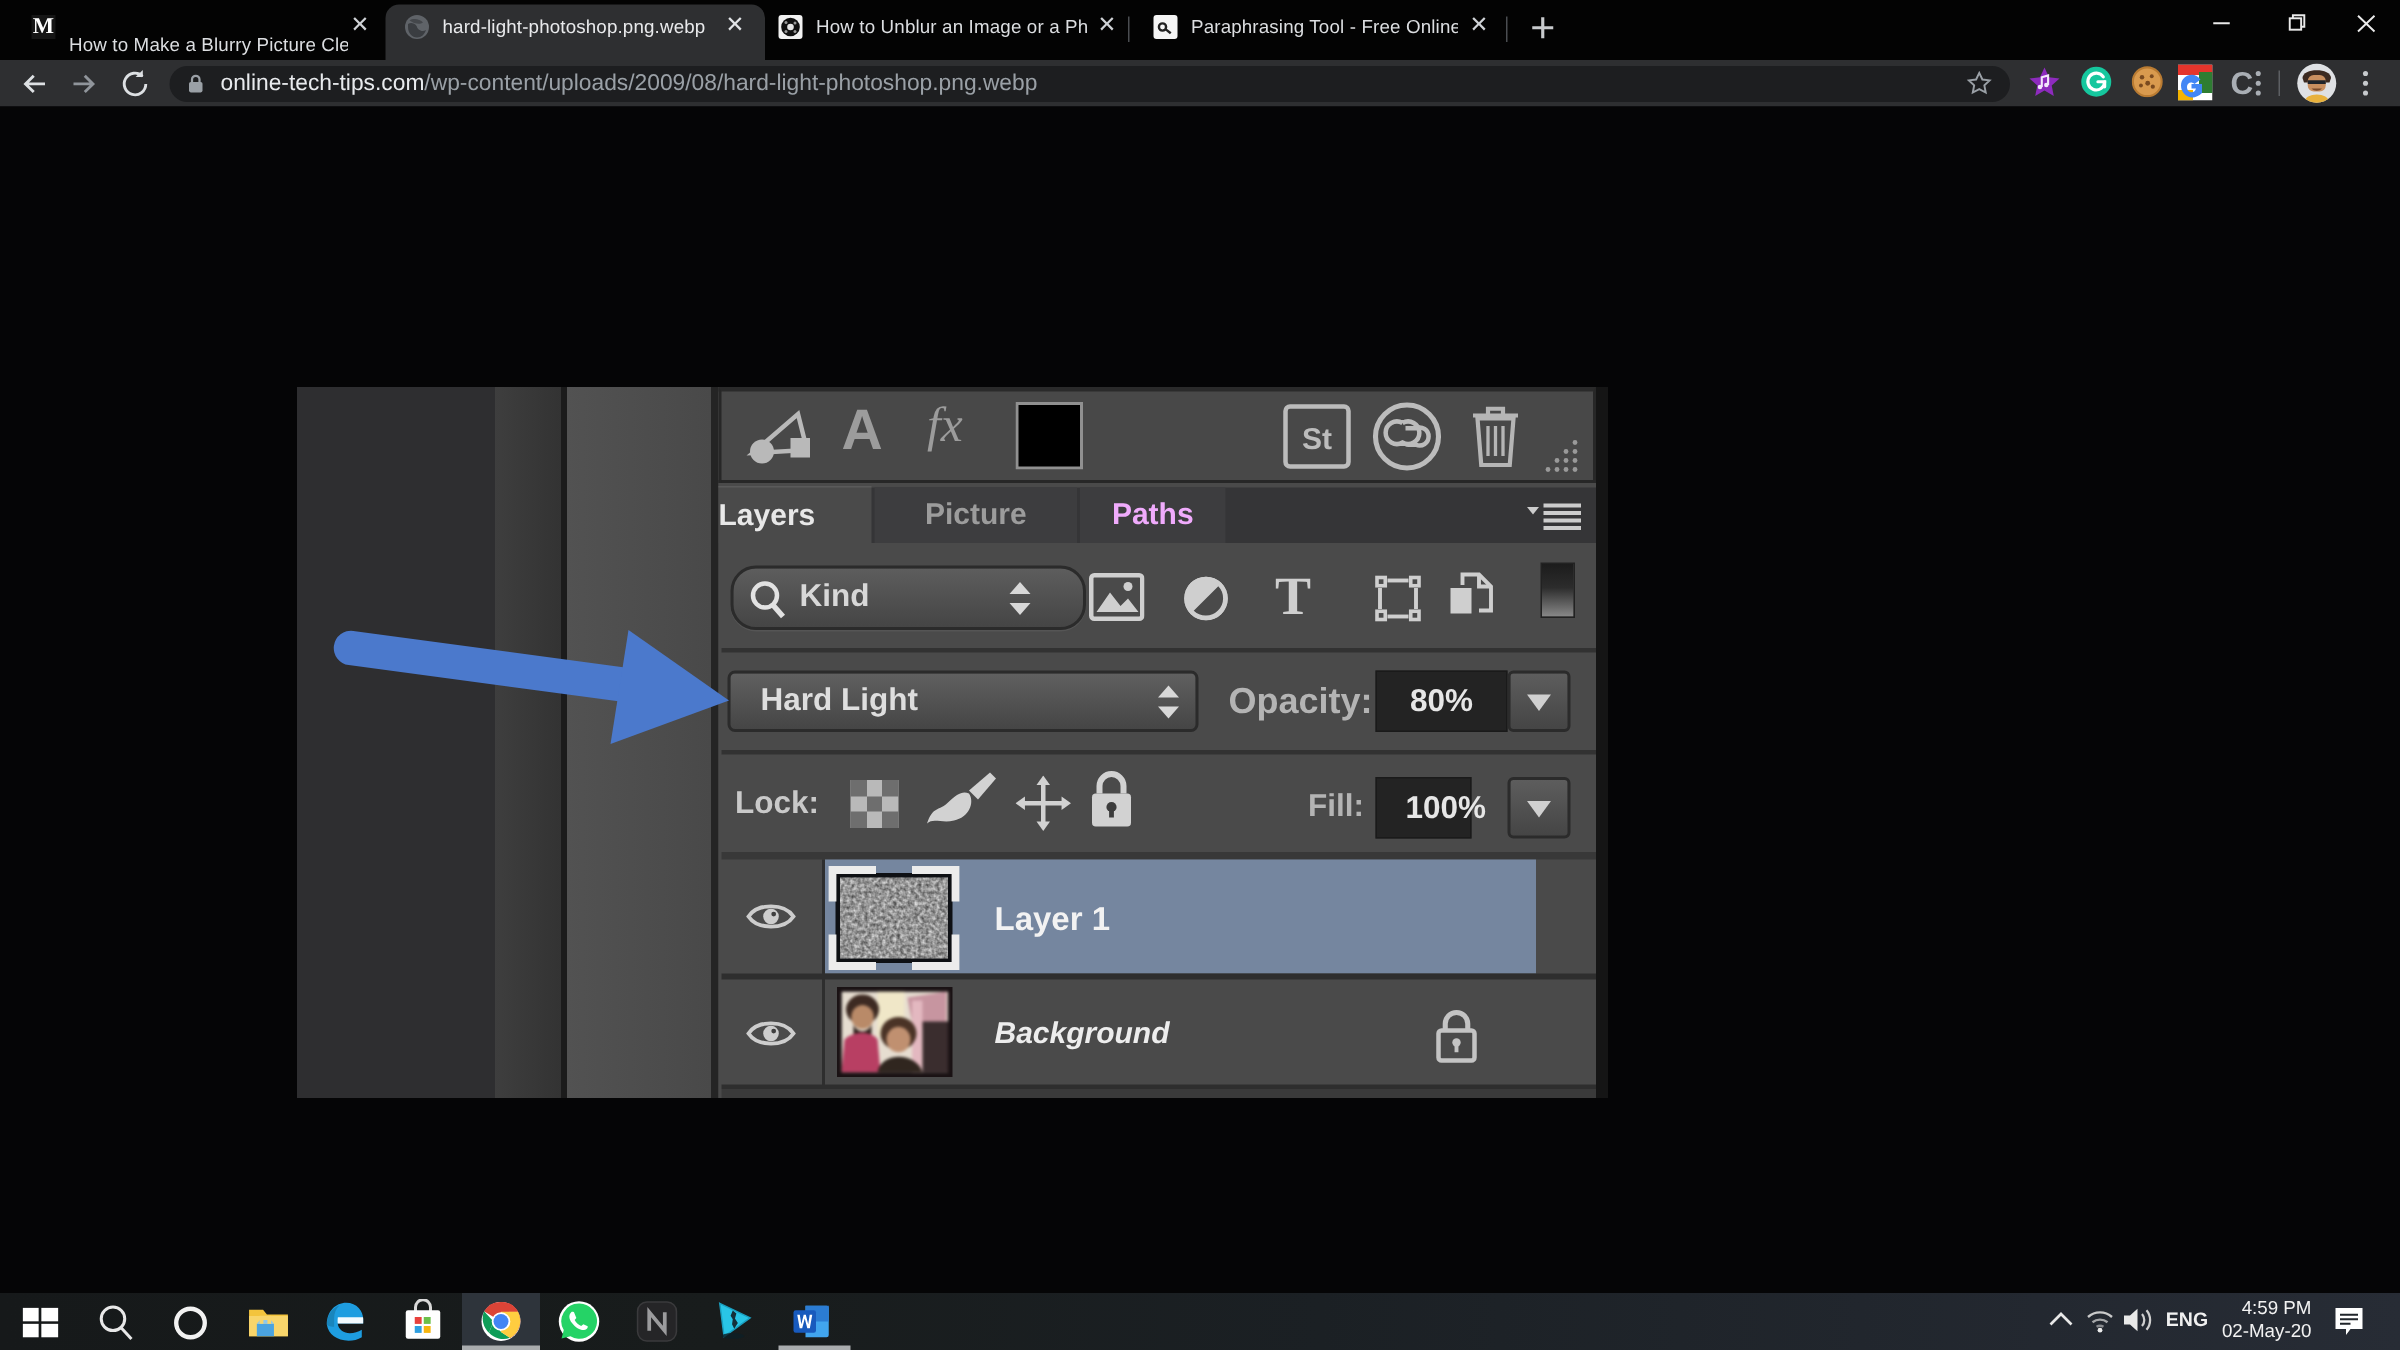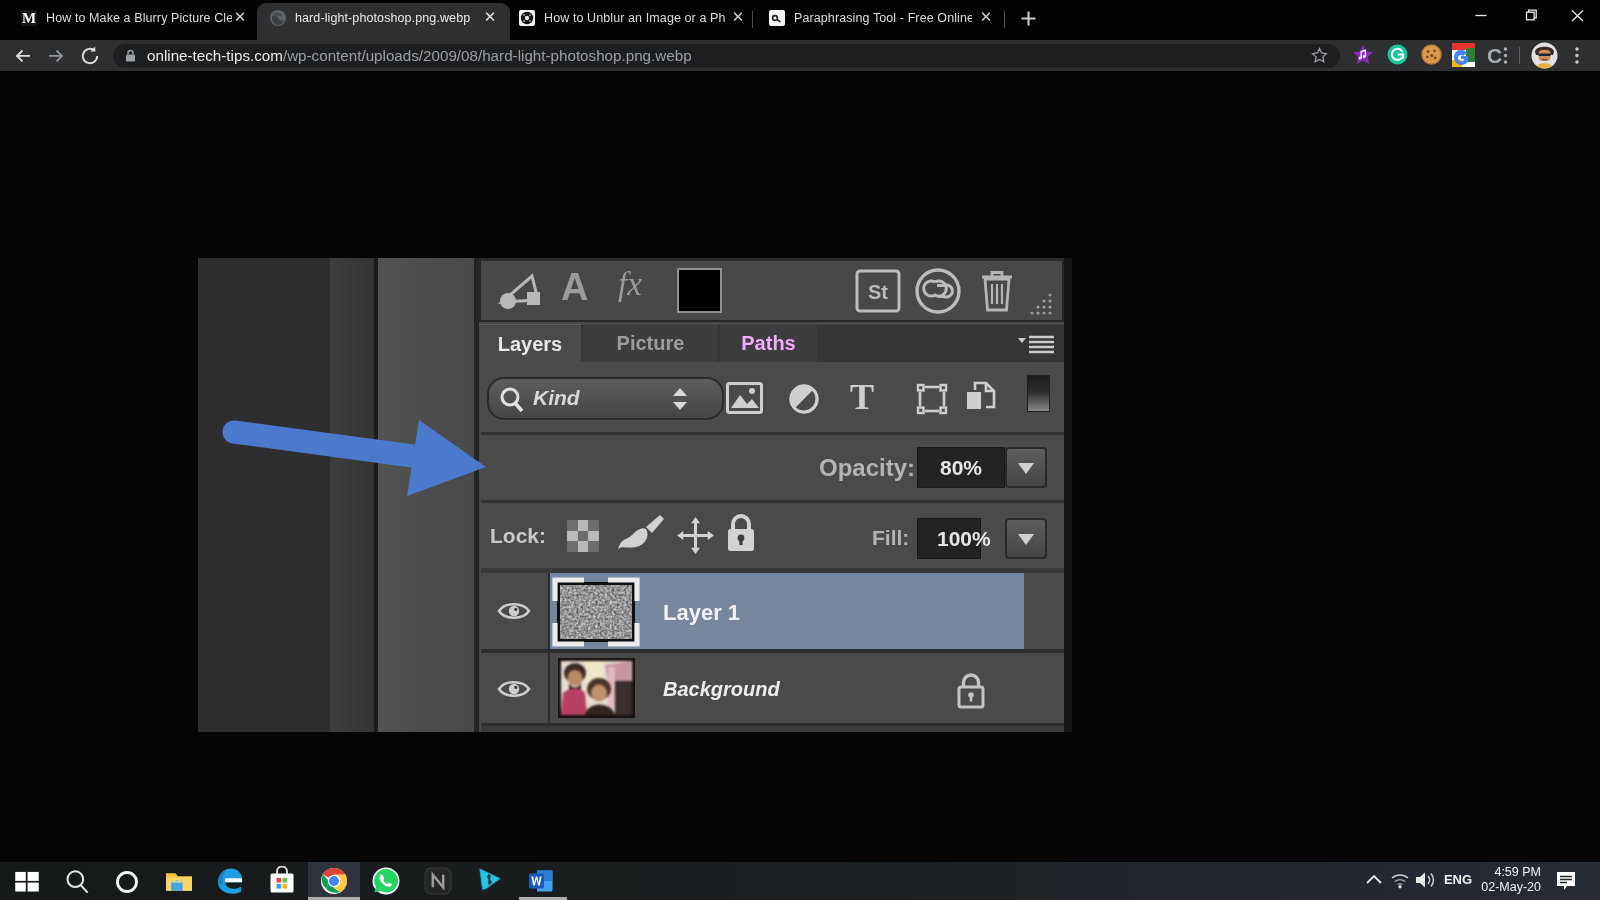--- a/index.html
+++ b/index.html
@@ -19,21 +19,21 @@
   #taskbar { position:absolute; left:0; top:862px; width:1600px; height:38px;
      background:linear-gradient(90deg,#16191a 0%,#181c1c 30%,#1b2024 55%,#232830 85%,#272c35 100%); }
   .tbico { position:absolute; top:867px; width:28px; height:28px; }
 </style>
 </head>
 <body>
 <div id="tabstrip">
   <div id="activetab"></div>
 
   <div class="abs" style="left:21px;top:10px;width:16px;height:16px;background:#151515;color:#fff;font-family:'Liberation Serif',serif;font-weight:bold;font-size:15px;text-align:center;line-height:16px;">M</div>
-  <div class="tabtitle" style="left:46px;width:186px;">How to Make a Blurry Picture Cle</div>
+  <div class="tabtitle" style="left:46px;width:186px;margin-top:12px;">How to Make a Blurry Picture Cle</div>
   <div class="tabx" style="left:231px;">✕</div>
 
   <svg class="abs" style="left:270px;top:10px;" width="16" height="16" viewBox="0 0 16 16">
     <circle cx="8" cy="8" r="8" fill="#5f6368"></circle>
     <path d="M2 6 C5 4 8 7 8 8 C8 9 11 12 14 10 C13 13 11 15 8 15 C4.7 15 2 12 2 8 Z" fill="#3a3d41"></path>
     <path d="M3 3.5 C5.5 2 10 2.5 12 5 C10 6.5 6 6 3 3.5 Z" fill="#44474b"></path>
   </svg>
   <div class="tabtitle" style="left:295px;width:182px;color:#e9eaec;">hard-light-photoshop.png.webp</div>
   <div class="tabx" style="left:481px;color:#e3e5e8;">✕</div>
 
@@ -203,29 +203,29 @@
           <circle cx="18" cy="15" r="1.6"></circle>
           <circle cx="24" cy="15" r="1.6"></circle>
           <circle cx="6" cy="21" r="1.6"></circle>
           <circle cx="12" cy="21" r="1.6"></circle>
           <circle cx="18" cy="21" r="1.6"></circle>
           <circle cx="24" cy="21" r="1.6"></circle>
         </g>
   </svg>
 
   <div class="abs" style="left:281px;top:67px;width:585px;height:37px;background:#353537;"></div>
-  <div class="abs" style="left:281px;top:66px;width:102px;height:38px;background:#4a4a4a;border-top:1px solid #5a5a5a;color:#e8e8e8;font-weight:bold;font-size:20px;text-align:center;line-height:38px;">Layers</div>
+  <div class="abs" style="left:281px;top:66px;width:102px;height:38px;background:#4a4a4a;border-top:1px solid #5a5a5a;color:#e8e8e8;font-weight:bold;font-size:20px;line-height:38px;">Layers</div>
   <div class="abs" style="left:385px;top:67px;width:135px;height:37px;background:#3d3d3f;color:#9c9c9c;font-weight:bold;font-size:20px;text-align:center;line-height:37px;">Picture</div>
   <div class="abs" style="left:522px;top:67px;width:97px;height:37px;background:#3d3d3f;color:#f0abfc;font-weight:bold;font-size:20px;text-align:center;line-height:37px;">Paths</div>
   <svg class="abs" style="left:818px;top:76px;" width="40" height="20" viewBox="0 0 40 20">
     <path d="M2 4 L10 4 L6 9 Z" fill="#cccccc"></path>
     <path d="M13 3 H38 M13 8 H38 M13 13 H38 M13 18 H38" stroke="#cccccc" stroke-width="2.6"></path>
   </svg>
 
-  <div class="abs" style="left:289px;top:119px;width:237px;height:43px;background:linear-gradient(#5d5d5d,#454545);border:2px solid #2b2b2b;border-radius:17px;box-shadow:0 1px 0 #555;font-style:italic;">
+  <div class="abs" style="left:289px;top:119px;width:237px;height:43px;background:linear-gradient(#5d5d5d,#454545);border:2px solid #2b2b2b;border-radius:17px;box-shadow:0 1px 0 #555;">
     <svg class="abs" style="left:9px;top:7px;" width="28" height="28" viewBox="0 0 28 28">
       <circle cx="12" cy="11" r="8" fill="none" stroke="#e2e2e2" stroke-width="3"></circle>
       <path d="M17 17 L24 25" stroke="#e2e2e2" stroke-width="3.6"></path>
     </svg>
     <div class="abs" style="left:44px;top:7px;font-size:21px;color:#d8d8d8;font-weight:bold;">Kind</div>
     <svg class="abs" style="left:182px;top:8px;" width="18" height="24" viewBox="0 0 18 24">
       <path d="M9 1 L16 9 H2 Z" fill="#d8d8d8"></path>
           <path d="M9 23 L2 15 H16 Z" fill="#d8d8d8"></path>
     </svg>
   </div>
@@ -256,20 +256,27 @@
         </g>
   </svg>
   <svg class="abs" style="left:764px;top:122px;" width="38" height="38" viewBox="0 0 38 38">
     <path d="M13 10 V3 H24 L32 11 V27 H24" fill="none" stroke="#cfcfcf" stroke-width="2.6"></path>
     <path d="M24 3 V11 H32" fill="none" stroke="#cfcfcf" stroke-width="2.6"></path>
     <rect x="5" y="12" width="14" height="17" fill="#cfcfcf"></rect>
   </svg>
   <div class="abs" style="left:829px;top:117px;width:23px;height:37px;background:linear-gradient(#1c1c1c,#2c2c2c 45%,#888);border:1px solid #222;"></div>
 
   <div class="abs" style="left:283px;top:174px;width:583px;height:3px;background:#323232;"></div>
+  <div class="abs" style="left:287px;top:189px;width:314px;height:41px;background:linear-gradient(#606060,#454545);border:2px solid #2b2b2b;border-radius:5px;">
+    <div class="abs" style="left:20px;top:6px;font-size:21px;color:#dedede;font-weight:bold;">Hard Light</div>
+    <svg class="abs" style="left:283px;top:7px;" width="18" height="24" viewBox="0 0 18 24">
+      <path d="M9 1 L16 9 H2 Z" fill="#d8d8d8"></path>
+          <path d="M9 23 L2 15 H16 Z" fill="#d8d8d8"></path>
+    </svg>
+  </div>
   <div class="abs" style="left:621px;top:196px;font-size:24px;color:#b4b4b4;font-weight:bold;">Opacity:</div>
   <div class="abs" style="left:719px;top:189px;width:88px;height:41px;background:#232323;border:1px solid #1a1a1a;color:#e6e6e6;font-weight:bold;font-size:21px;text-align:center;line-height:39px;">80%</div>
   <div class="abs" style="left:807px;top:189px;width:42px;height:41px;background:linear-gradient(#5d5d5d,#454545);border:2px solid #2b2b2b;border-radius:4px;">
     <svg class="abs" style="left:10px;top:13px;" width="18" height="13" viewBox="0 0 18 13">
           <path d="M1 1 H17 L9 12 Z" fill="#d0d0d0"></path>
         </svg>
   </div>
 
   <div class="abs" style="left:283px;top:242px;width:583px;height:3px;background:#323232;"></div>
   <div class="abs" style="left:292px;top:266px;font-size:21px;color:#c9c9c9;font-weight:bold;">Lock:</div>

